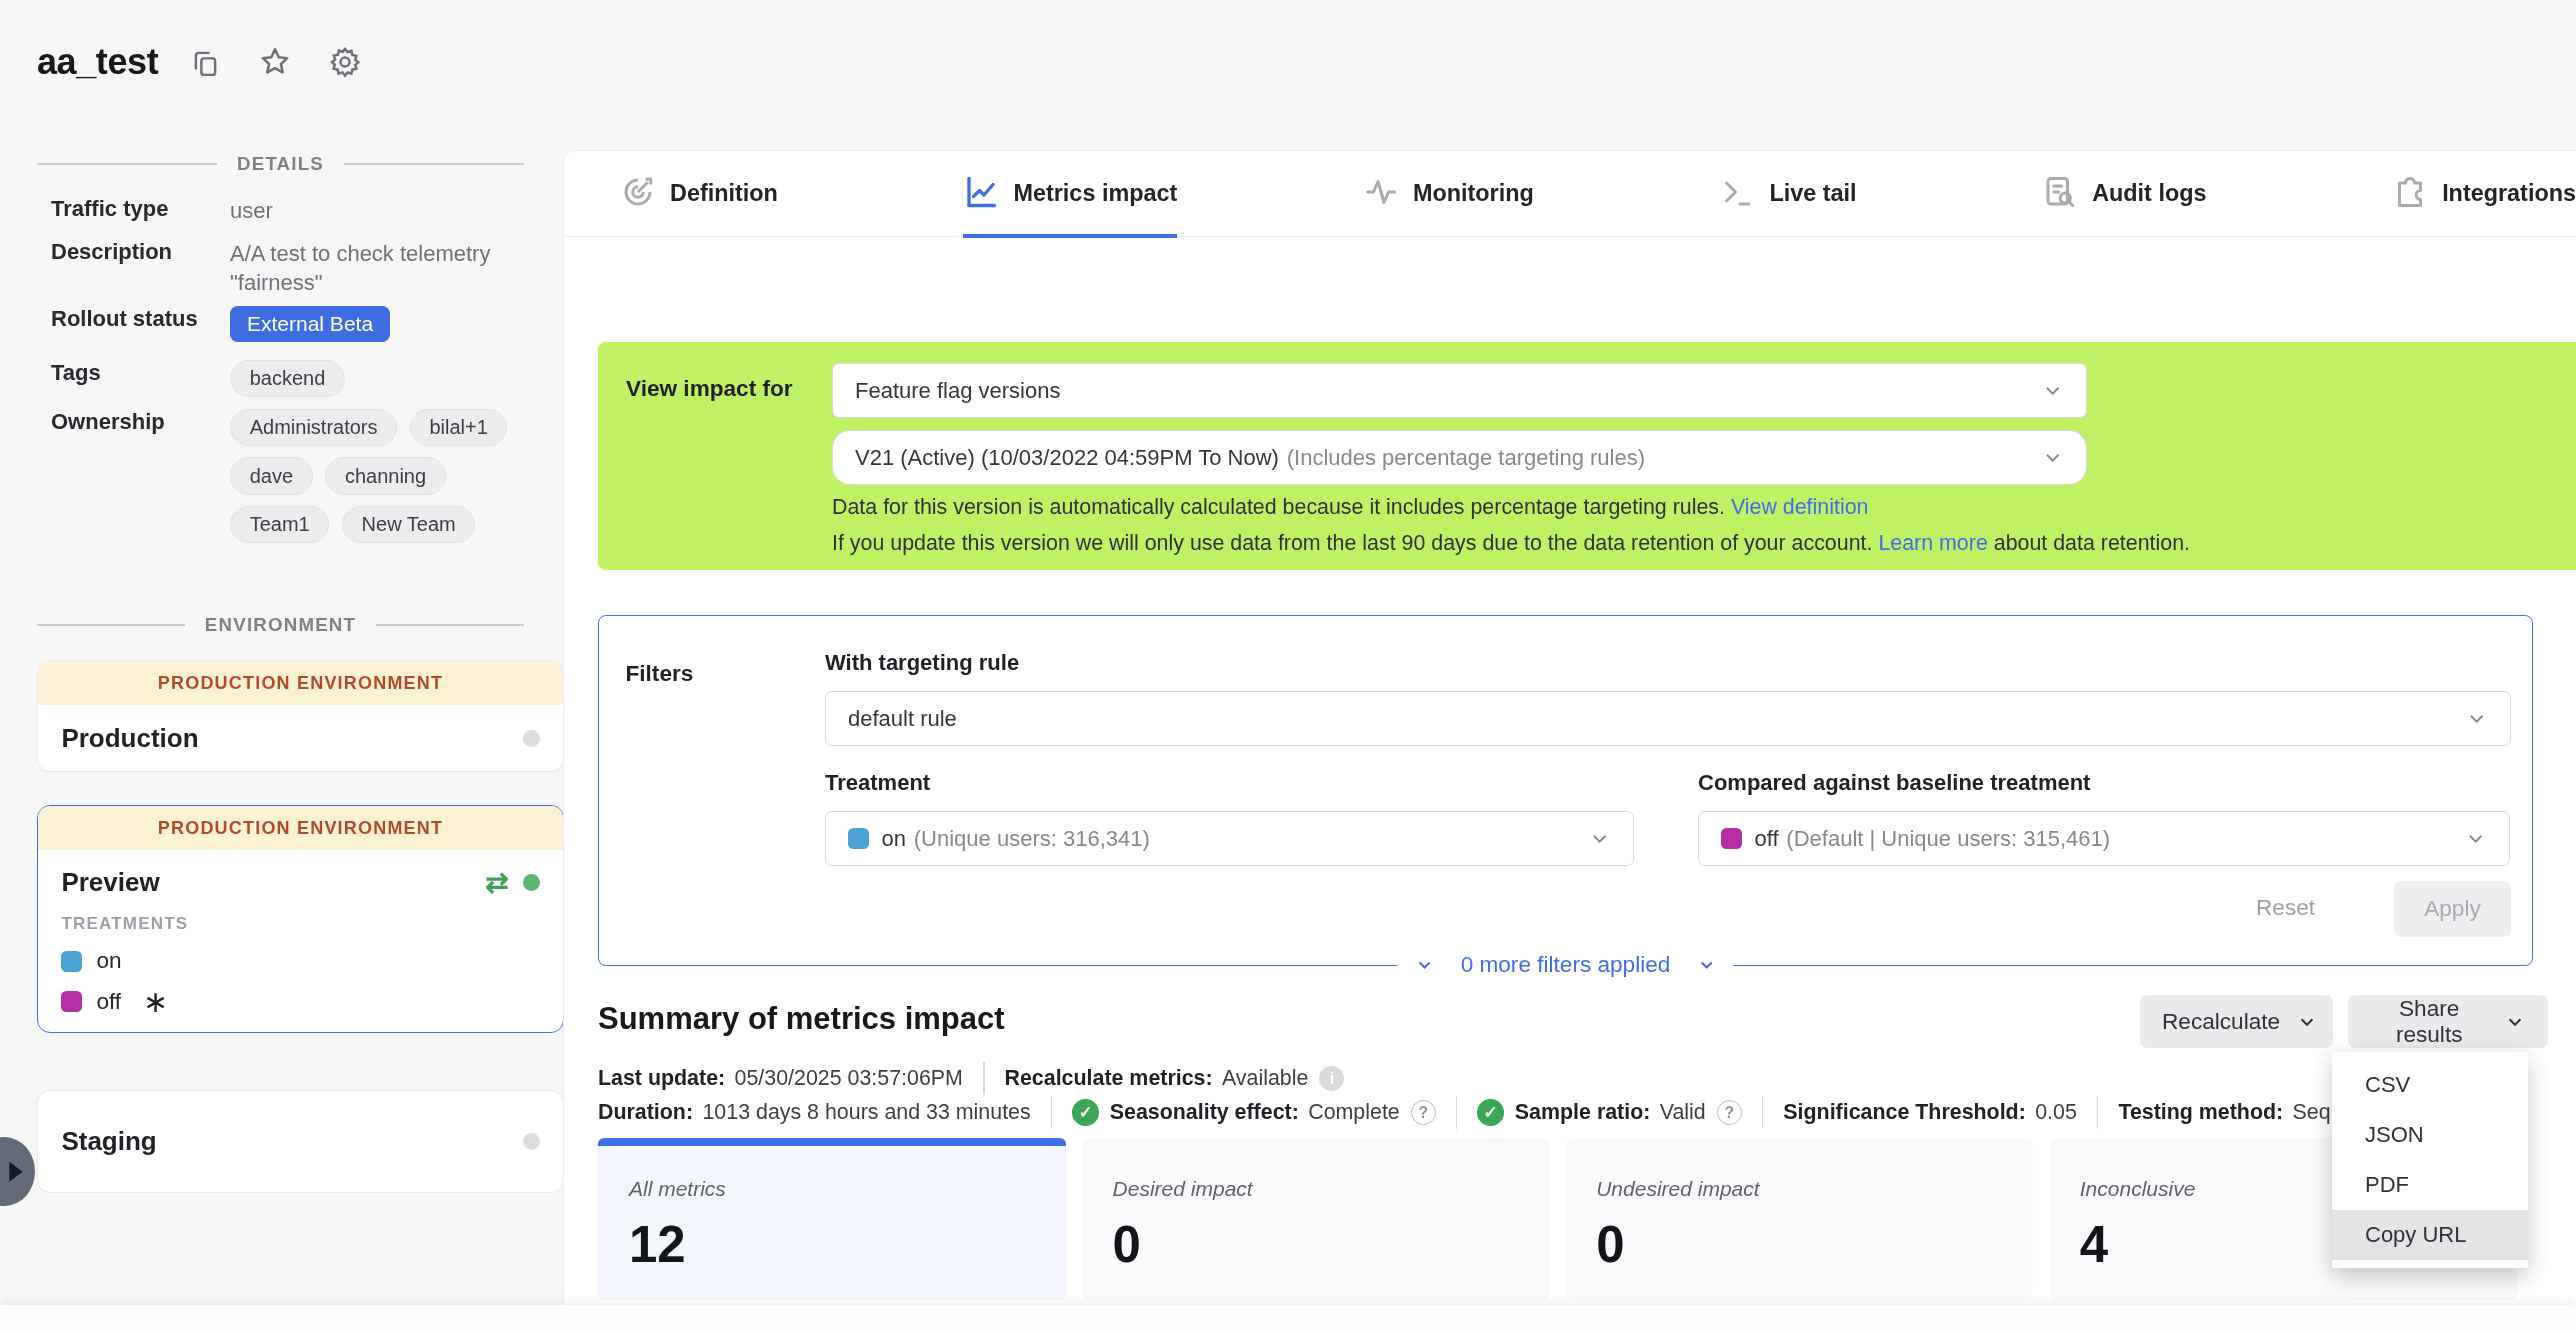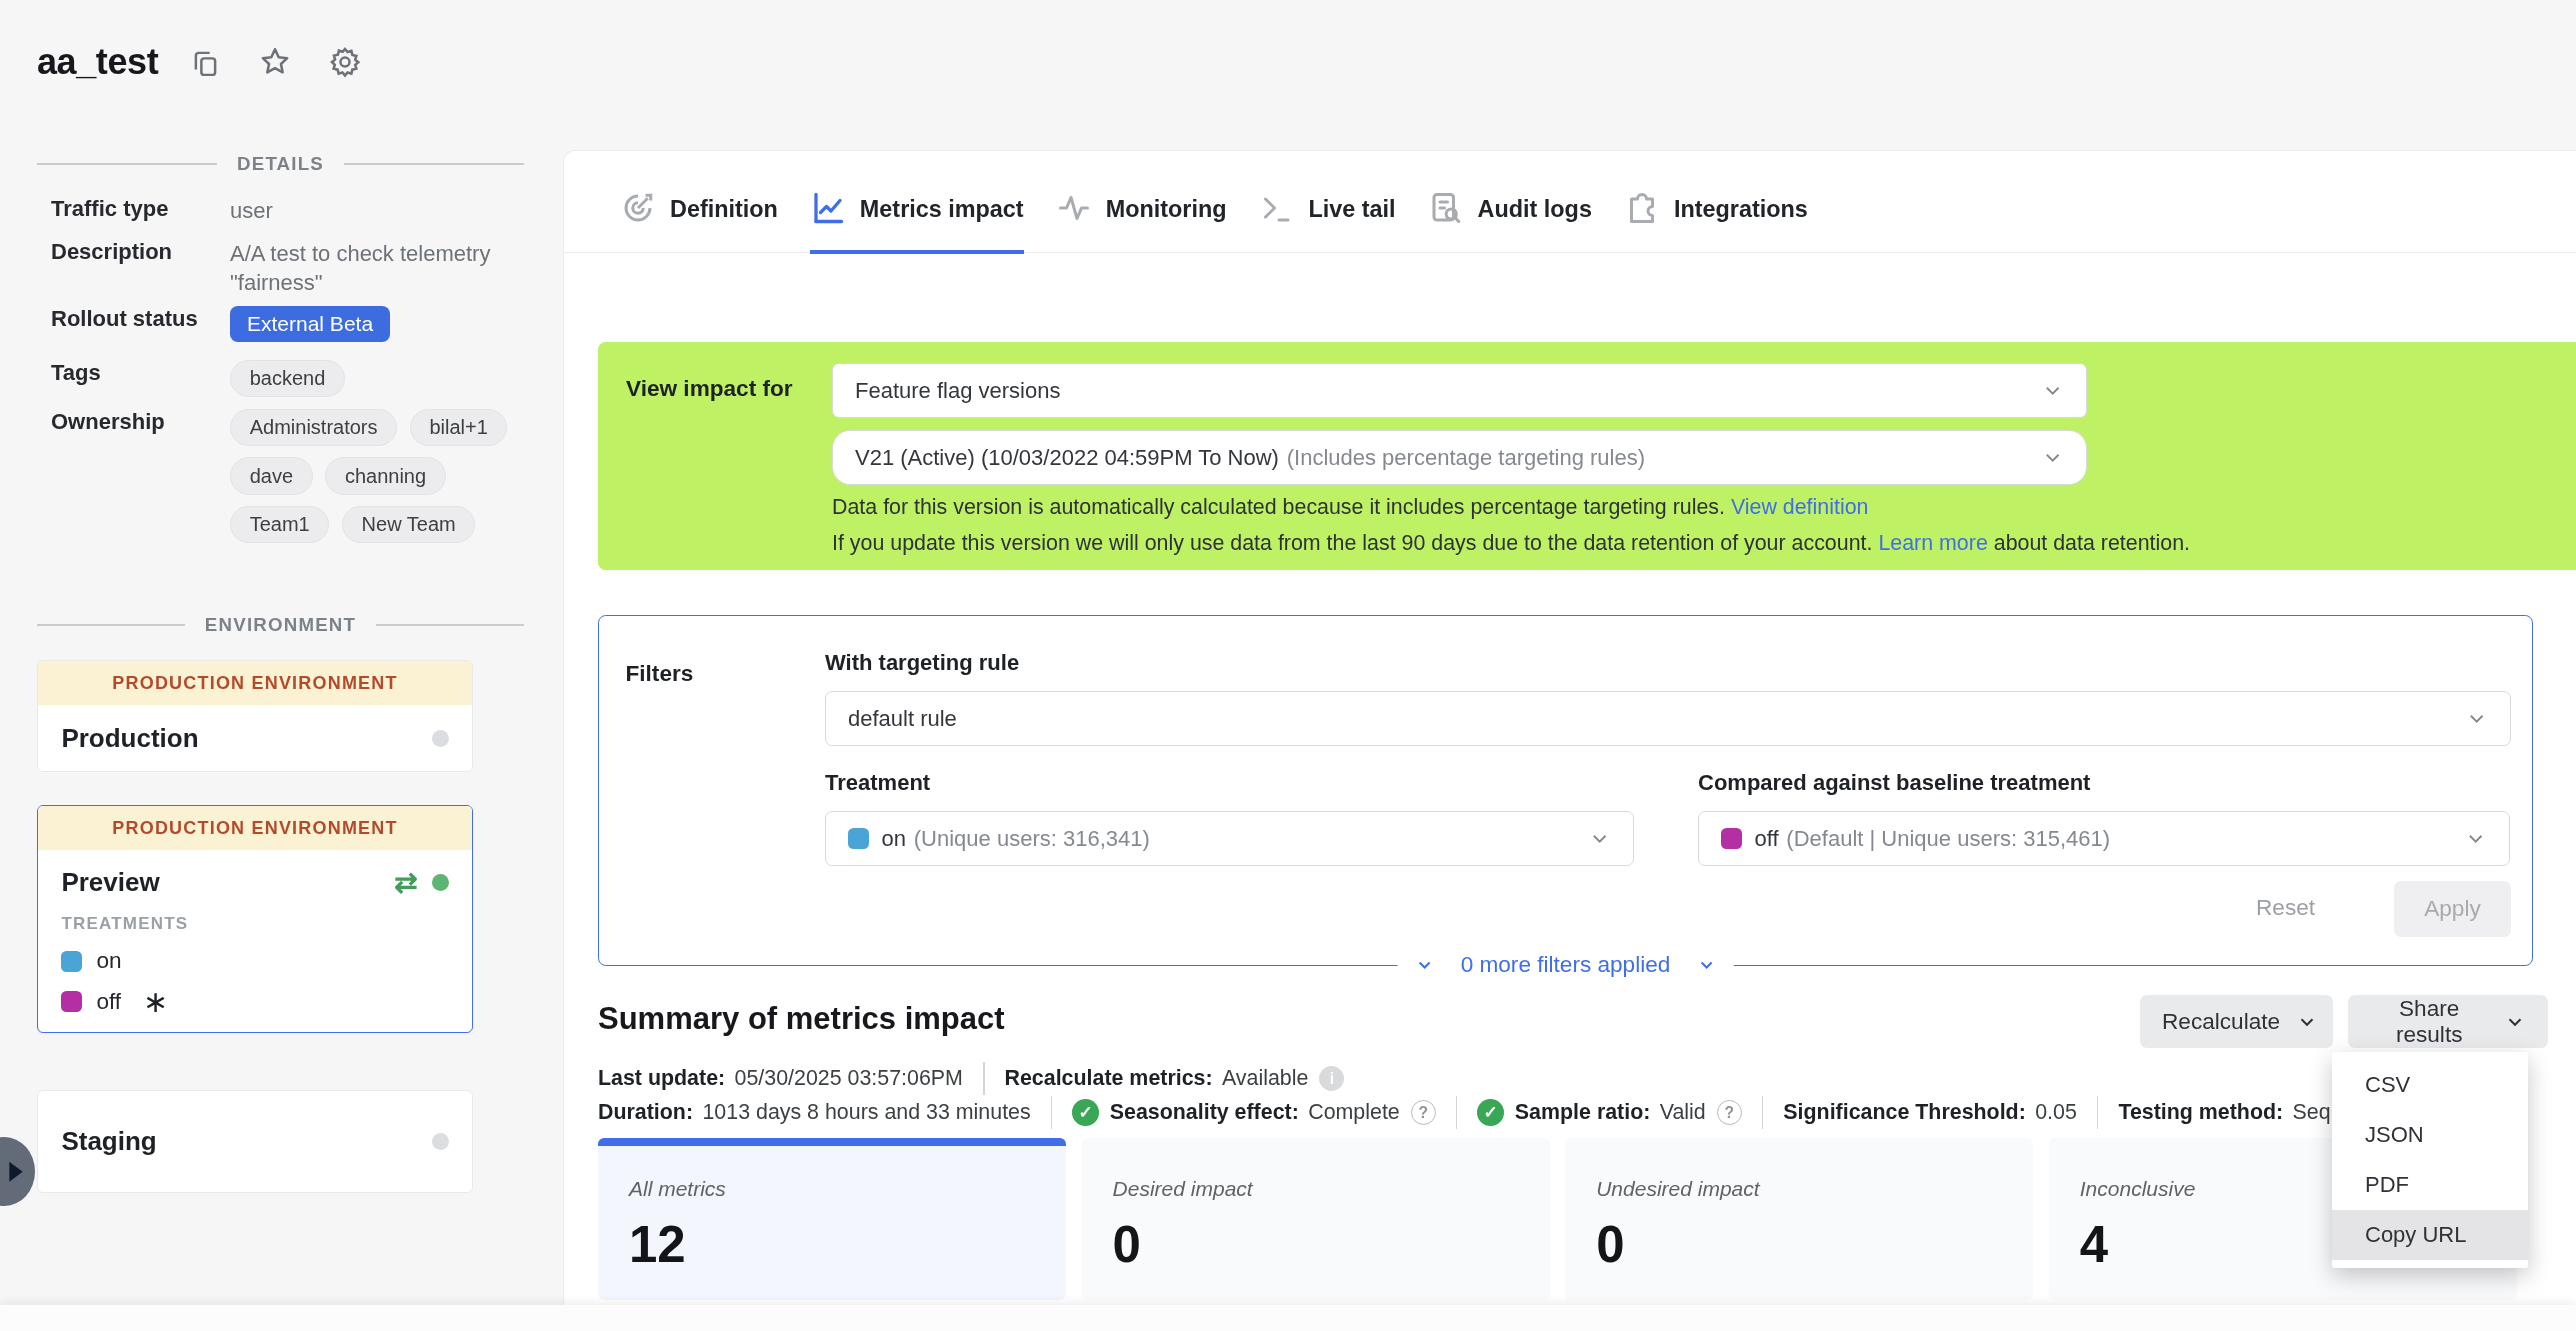--- a/index.html
+++ b/index.html
@@ -19,22 +19,22 @@
   .drow { position:absolute; left:51px; width:483px; display:flex; }
   .drow .dlabel { width:179px; font-size:22px; font-weight:600; color:#26292e; flex:none; }
   .drow .dvalue { font-size:22px; color:#6d7278; width:304px; line-height:1.32; }
 
   .badge { display:inline-block; background:#3d6ce1; color:#fff; font-size:21px; font-weight:500;
     padding:6.2px 17px; border-radius:7.8px; }
   .chips { display:flex; flex-wrap:wrap; gap:11px 12.5px; width:304px; }
   .chip { background:#ececee; border:0.8px solid #e2e3e5; border-radius:779px; padding:6.2px 18.7px;
     font-size:20px; color:#3c4045; white-space:nowrap; }
 
-  .env-card { position:absolute; left:37px; width:436px; background:#fff; border:1.6px solid #e8e9eb;
-    border-radius:6px; overflow:hidden; }
+  .env-card { position:absolute; left:37px; width:527px; background:#fff; border:1.6px solid #e8e9eb;
+    border-radius:13px; overflow:hidden; }
   .env-card.selected { border-color:#3f6ee8; }
   .env-banner { height:44px; background:#fbf2d4; display:flex; align-items:center; justify-content:center;
     font-size:18px; font-weight:700; letter-spacing:1.2px; color:#b44a2c; }
   .env-name-row { display:flex; align-items:center; padding:0 23.4px; }
   .env-name { font-size:26px; font-weight:700; color:#1e2125; flex:1; }
   .dot { width:17px; height:17px; border-radius:50%; background:#dcdde0; flex:none; }
   .dot.green { background:#5cb573; }
   .swap { color:#3f9e57; font-size:28px; margin-right:14px; font-weight:700; }
   .treat-label { font-size:17px; font-weight:600; letter-spacing:1.2px; color:#9aa0a6; padding:0 23.4px; }
   .treat-row { display:flex; align-items:center; gap:14px; padding:0 23.4px; font-size:22.6px; color:#26292e; }
@@ -44,22 +44,22 @@
   .kill-star { font-size:30px; color:#1d2024; margin-left:7.8px; line-height:1; }
 
   .collapse-btn { position:absolute; left:-26.5px; top:1137px; width:61px; height:69px; background:#646b78;
     border-radius:50%; display:flex; align-items:center; justify-content:center; }
   .collapse-btn svg { margin-left:23.4px; }
 
   
   #main { position:absolute; left:563px; top:150px; width:2013px; height:1182px; background:#fff;
     border-top-left-radius:12.5px; border-top:0.8px solid #ececee; border-left:0.8px solid #ececee; }
 
-  .tabbar { position:absolute; left:0; top:16px; width:100%; height:86px; display:flex; align-items:center;
-    gap:32px; padding-left:56px; border-bottom:1.6px solid #ededef; }
+  .tabbar { position:absolute; left:0; top:0; width:100%; height:86px; display:flex; align-items:center;
+    gap:32px; padding-left:56px; border-bottom:1.6px solid #ededef;justify-content:space-between; }
   .tab { display:flex; align-items:center; gap:14px; height:100%; position:relative; cursor:default; }
   .tab .tlabel { font-size:23.4px; font-weight:700; color:#212428; }
   .tab.active::after { content:""; position:absolute; left:0; right:0; bottom:-1.6px; height:3.9px; background:#3f6ee8; }
 
   .subtabs { position:absolute; top:115px; left:0; width:100%; display:flex; justify-content:center; gap:86px; }
   .subtab { font-size:24px; color:#9aa0a6; padding-bottom:17px; position:relative; }
   .subtab.active { color:#3f6ee8; font-weight:500; }
   .subtab.active::after { content:""; position:absolute; left:0; right:0; bottom:0; height:3.9px; background:#3f6ee8; }
 
   

